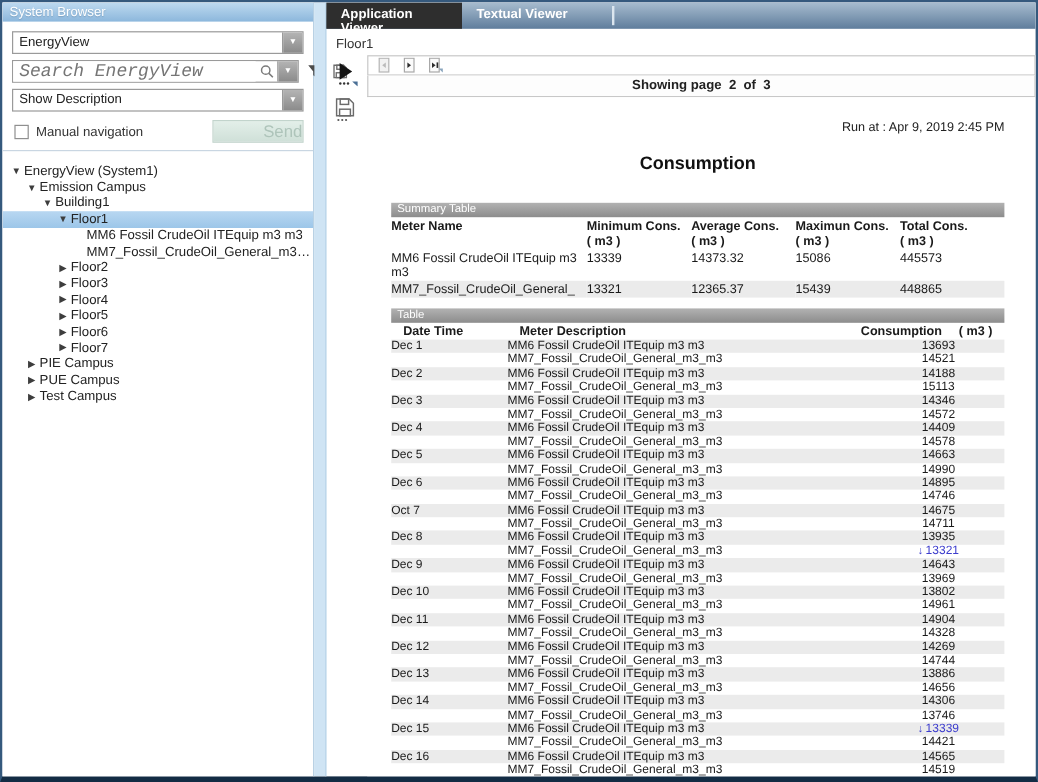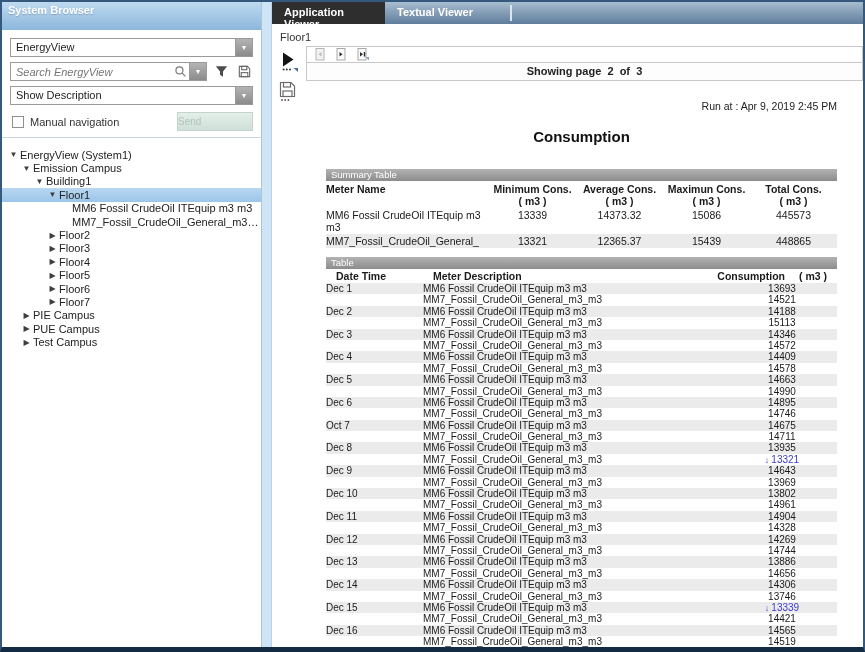--- a/index.html
+++ b/index.html
@@ -3,38 +3,38 @@
 <meta charset="utf-8">
 <style>
   * { margin:0; padding:0; box-sizing:border-box; }
   html,body { width:865px; height:652px; }
   body { font-family:"Liberation Sans", sans-serif; background:#fff; }
   .screen { width:865px; height:652px; border:2px solid #35597d; border-bottom:5px solid #132c44;
             display:flex; overflow:hidden; background:#fff; }
 
   
   .left-panel { width:260px; background:#fff; display:flex; flex-direction:column; border-right:1px solid #a8c6de; }
-  .sb-header { height:28px; background:linear-gradient(#bedaf0,#8cb7dc); color:#fff; font-size:11px;
-               font-weight:bold; line-height:16px; padding:0 6px; text-shadow:0 1px 1px rgba(80,110,140,.4); }
+  .sb-header { height:16px; background:linear-gradient(#bedaf0,#8cb7dc); color:#fff; font-size:11px;
+               font-weight:normal; line-height:16px; padding:0 6px; text-shadow:0 1px 1px rgba(80,110,140,.4); }
   .sb-controls { padding:8px 8px 6px 8px; border-bottom:1px solid #c9d6e2; }
   .combo { border:1px solid #9a9a9a; height:19px; display:flex; background:#fff; align-items:stretch; }
   .combo-value { flex:1; font-size:11px; color:#222; padding:2px 5px; overflow:hidden; white-space:nowrap; }
   .combo-btn { width:17px; background:linear-gradient(#b4b4b4,#8b8b8b); color:#fff; font-size:7px;
                display:flex; align-items:center; justify-content:center; border-left:1px solid #9a9a9a; }
   .search-row { display:flex; align-items:center; margin-top:5px; gap:6px; }
   .search-box { flex:1; border:1px solid #9a9a9a; height:19px; display:flex; align-items:stretch; background:#fff; }
-  .search-box input { flex:1; border:none; outline:none; font-family:Liberation Sans, sans-serif;
-                      font-size:11px; font-style:italic; color:#999; padding:0 5px; min-width:0; }
+  .search-box input { flex:1; border:none; outline:none; font-family:Liberation Mono, monospace;
+                      font-size:15px; font-style:italic; color:#999; padding:0 5px; min-width:0; }
   .sq-icon { width:18px; display:flex; align-items:center; justify-content:center; }
   .tool-icon { width:17px; height:17px; display:flex; align-items:center; justify-content:center; cursor:pointer; }
   .nav-row { display:flex; align-items:center; margin-top:7px; }
   .checkbox { width:12px; height:12px; border:1px solid #8f8f8f; background:#fff; margin:0 6px 0 2px; }
   .nav-label { font-size:11px; color:#333; flex:1; }
   .send-btn { width:76px; height:19px; background:linear-gradient(#e3efe9,#cfe0d8); border:1px solid #c2d4cc;
-              color:#aec4ba; font-size:10px; text-align:left; line-height:17px; }
+              color:#aec4ba; font-size:14px; text-align:right; line-height:17px; }
   .tree { flex:1; padding:10px 0 0 0; font-size:11px; color:#222; overflow:hidden; }
   .tree-row { height:13.4px; display:flex; align-items:center; white-space:nowrap; cursor:default; }
   .tree-row.selected { background:linear-gradient(#b8d7f1,#9cc6e9); }
   .expander { width:13px; font-size:8px; color:#3d3d3d; display:inline-block; text-align:center; flex:none; }
   .tree-label { overflow:hidden; text-overflow:ellipsis; }
 
   
   .splitter { width:10px; background:#cfe4f4; border-right:1px solid #b9d4e9; }
 
   
@@ -56,21 +56,21 @@
                 color:#222; padding:2px 28px; white-space:pre; flex:none; background:#fdfdfd;text-align:center; }
   .report-page { flex:1; background:#fff; padding:6px 26px 0 20px; overflow:hidden; position:relative; }
 
   
   .run-at { text-align:right; font-size:10.5px; color:#222; margin-top:13px; }
   .report-title { text-align:center; font-size:15px; font-weight:bold; color:#111; margin:16px 0 24px 0; }
   .band { background:linear-gradient(#b2b2b2,#8c8c8c); color:#fff; font-size:9.5px; height:12px;
           line-height:12px; padding:0 5px; }
   .sum-grid { display:grid; grid-template-columns:163px 1fr 1fr 1fr 1fr; font-size:10.5px; color:#1a1a1a; }
   .sum-grid .hc { font-weight:bold; padding-top:2px; }
-  .sum-grid .num { text-align:center; }
+  .sum-grid .num { text-align:left; }
   .sum-cell { padding:1px 0; }
   .shaded { background:#ebebeb; }
   .unit { display:block; }
   .det-wrap { margin-top:9px; }
   .det-header { display:grid; grid-template-columns:97px 1fr 110px; font-size:10.5px; font-weight:bold;
                 color:#1a1a1a; padding:1px 10px; }
   .det-header .cons { text-align:right; }
   .det-header .cons .u { margin-left:14px; }
   .det-row { display:grid; grid-template-columns:97px 1fr 110px; font-size:10px; color:#1a1a1a;
              height:11.4px; line-height:11.4px; }

